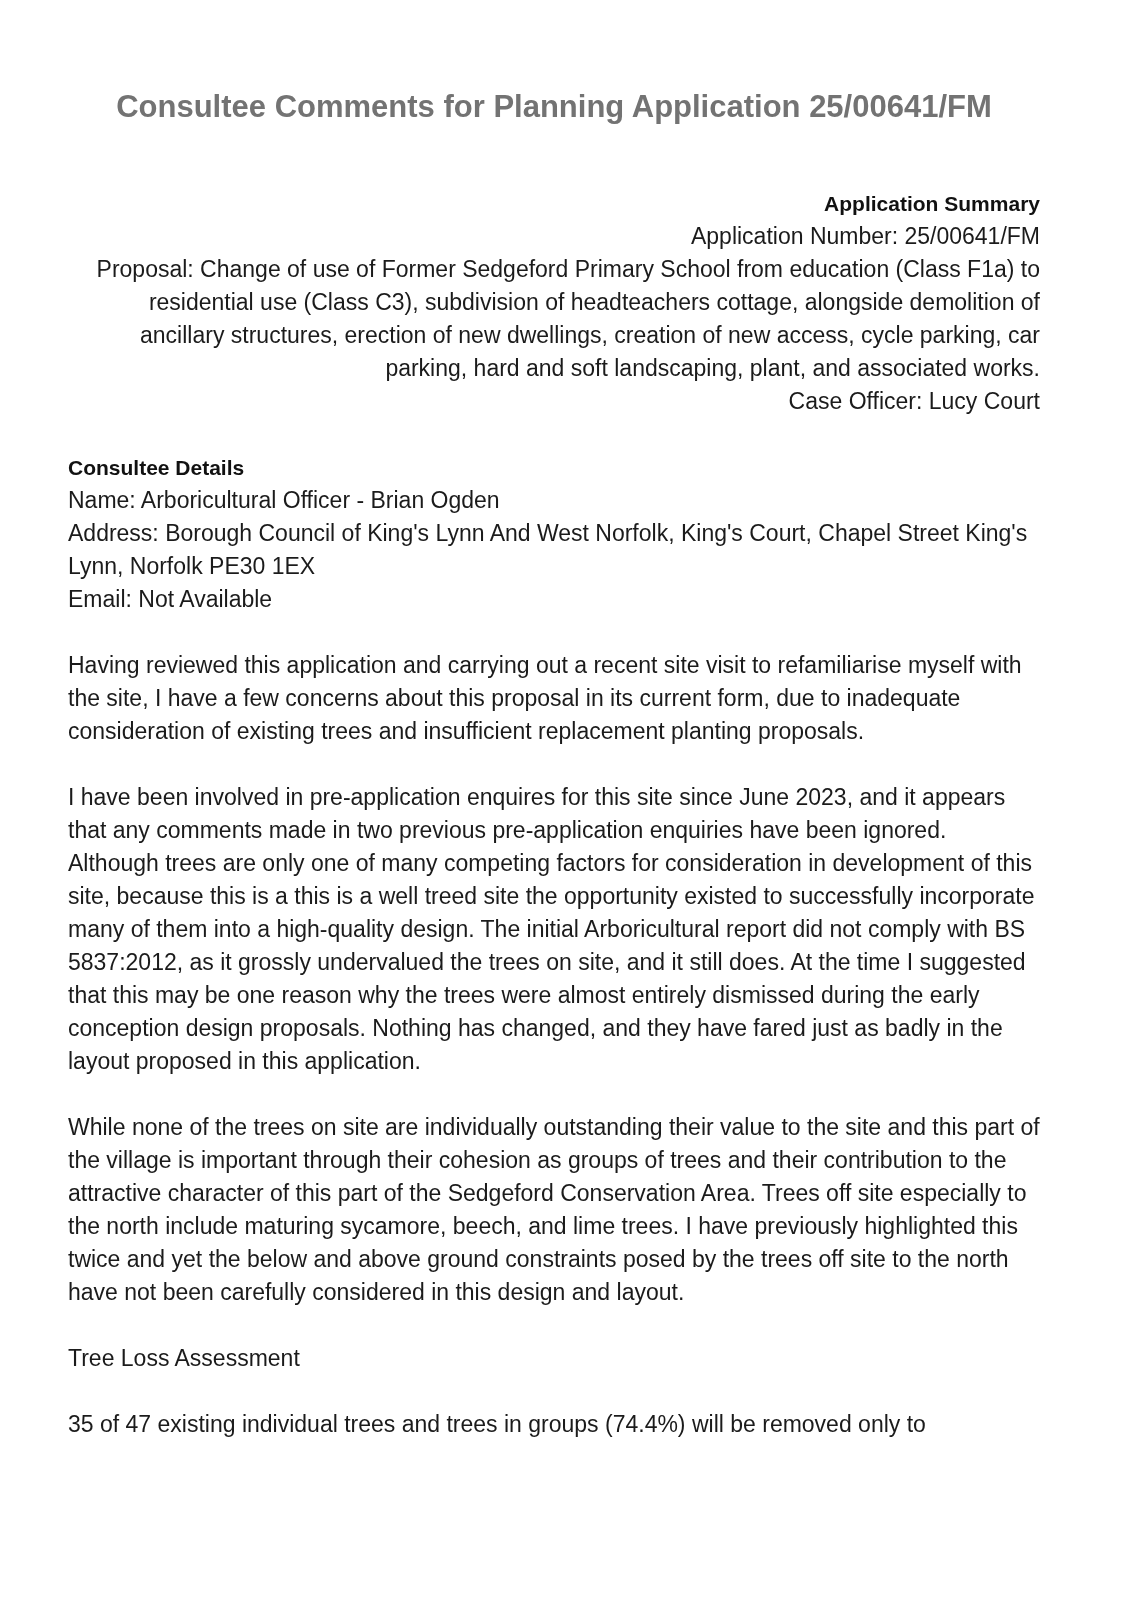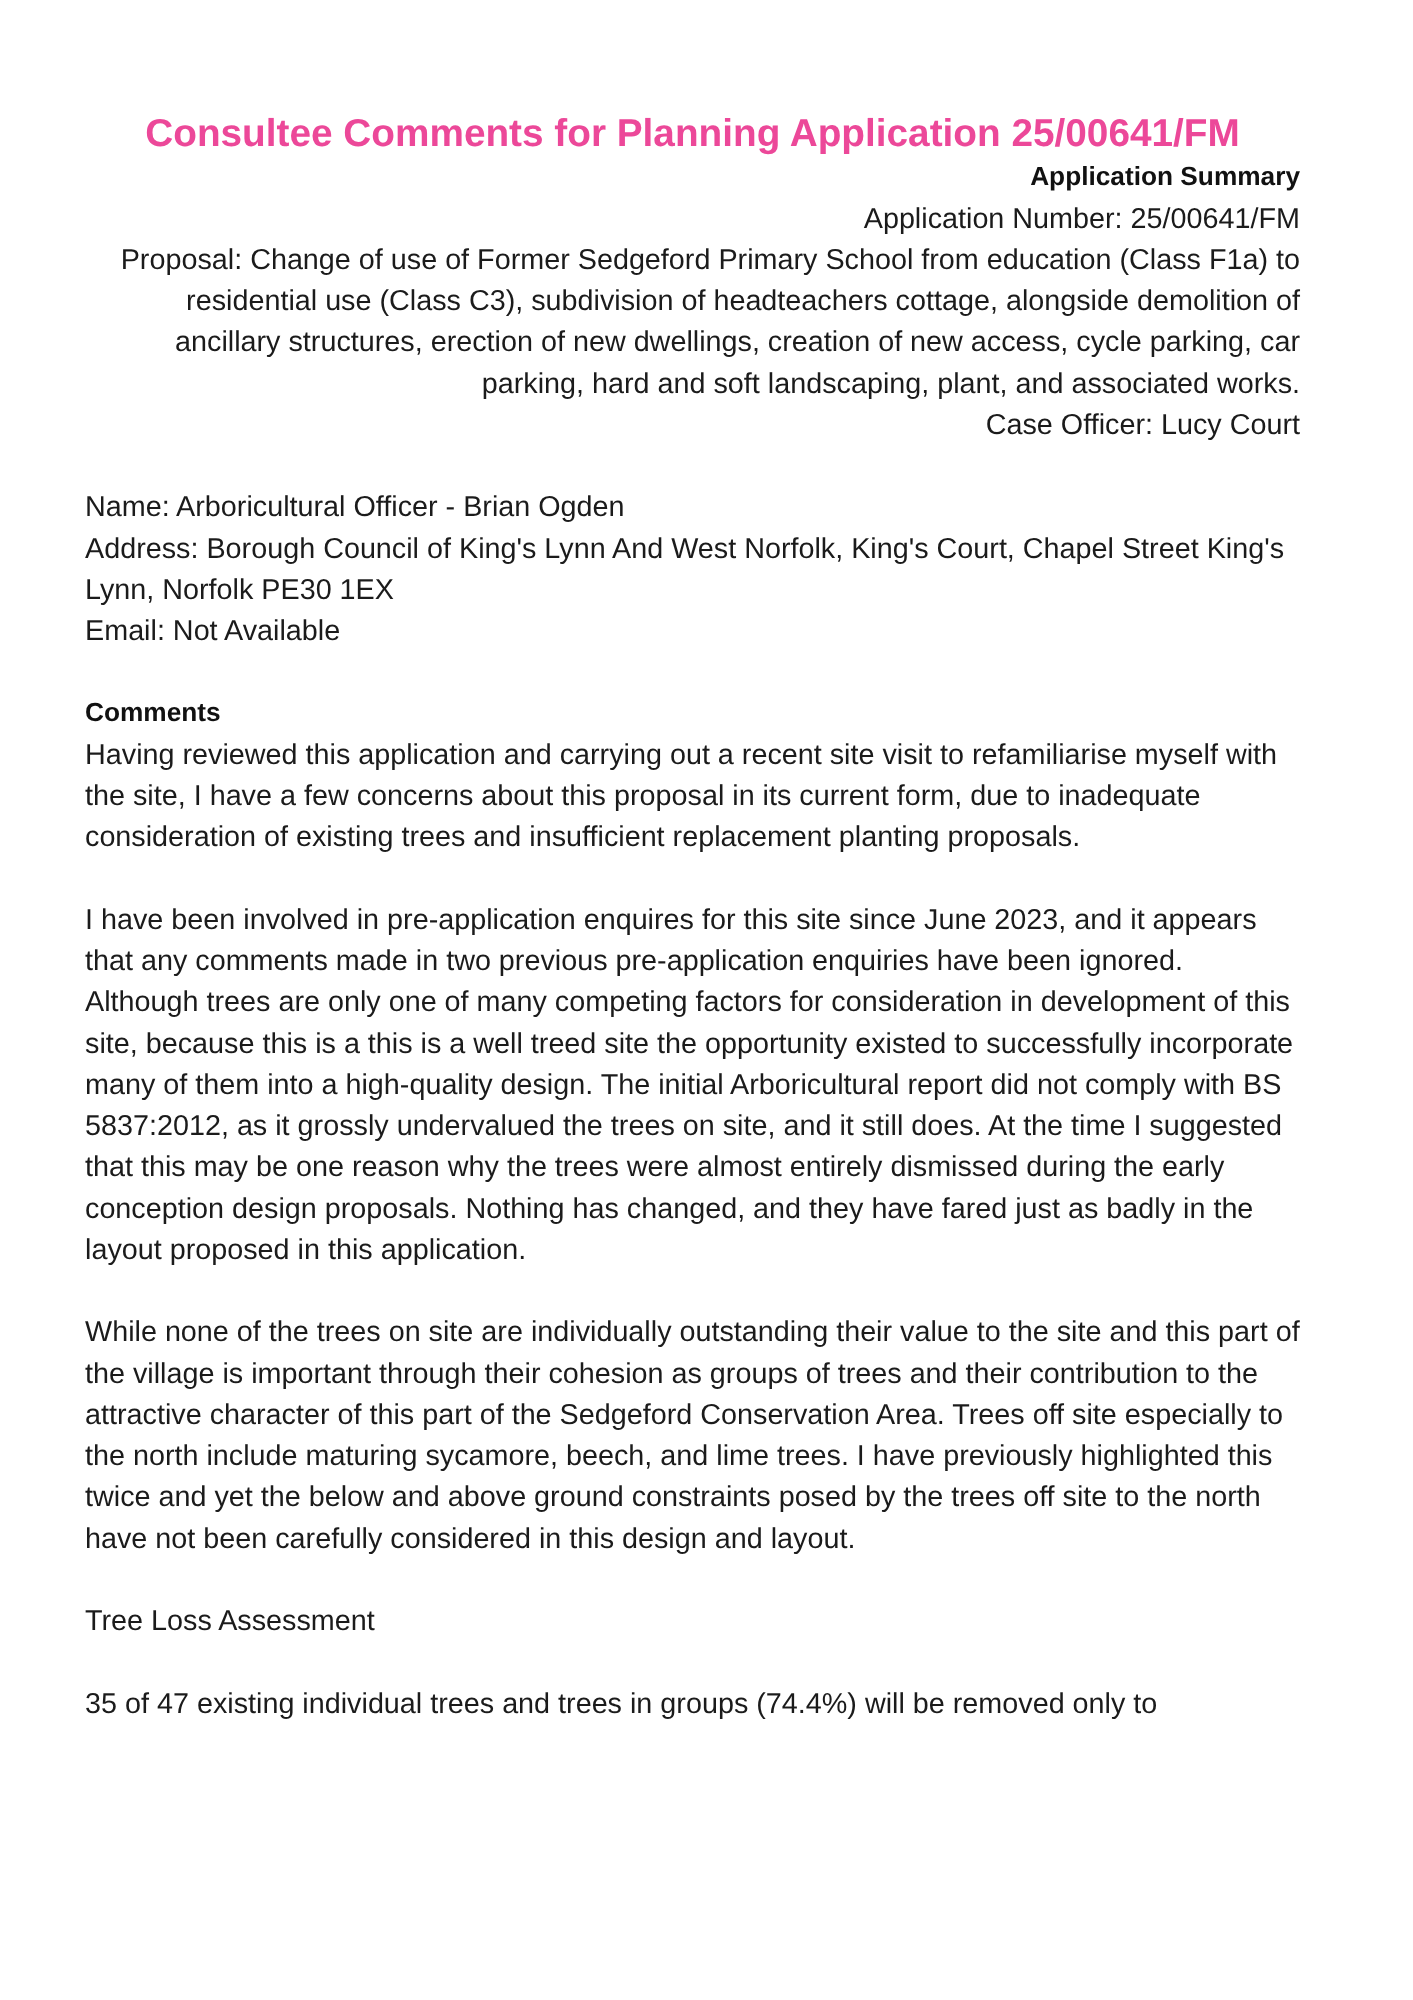--- a/index.html
+++ b/index.html
@@ -13,21 +13,22 @@
     overflow: hidden;
   }
   .doc {
     padding: 88px 90px 60px 68px;
   }
   h1.doc-title {
     font-size: 31px;
     font-weight: bold;
     text-align: center;
     line-height: 1.2;
-    color: #ec4899;
+    margin-bottom: 62px;
+    color: #737373;
   }
   .section { margin-top: 33px; }
   .section:first-of-type { margin-top: 0; text-align: right; }
   p.heading {
     font-size: 21px;
     font-weight: bold;
     line-height: 33px;
     color: #111;
   }
   p.line, p.para {
@@ -47,27 +48,27 @@
   <h1 class="doc-title">Consultee Comments for Planning Application 25/00641/FM</h1>
 
   <div class="section">
     <p class="heading">Application Summary</p>
     <p class="line">Application Number: 25/00641/FM</p>
     <p class="line">Proposal: Change of use of Former Sedgeford Primary School from education (Class F1a) to residential use (Class C3), subdivision of headteachers cottage, alongside demolition of ancillary structures, erection of new dwellings, creation of new access, cycle parking, car parking, hard and soft landscaping, plant, and associated works.</p>
     <p class="line">Case Officer: Lucy Court</p>
   </div>
 
   <div class="section">
+    <p class="heading">Consultee Details</p>
     <p class="line">Name:  Arboricultural Officer - Brian Ogden</p>
     <p class="line">Address: Borough Council of King's Lynn And West Norfolk, King's Court, Chapel Street King's Lynn, Norfolk PE30 1EX</p>
     <p class="line">Email: Not Available</p>
   </div>
 
   <div class="section">
-    <p class="heading">Comments</p>
     <p class="para">Having reviewed this application and carrying out a recent site visit to refamiliarise myself with the site, I have a few concerns about this proposal in its current form, due to inadequate consideration of existing trees and insufficient replacement planting proposals.</p>
     <p class="para">I have been involved in pre-application enquires for this site since June 2023, and it appears that any comments made in two previous pre-application enquiries have been ignored. Although trees are only one of many competing factors for consideration in development of this site, because this is a this is a well treed site the opportunity existed to successfully incorporate many of them into a high-quality design. The initial Arboricultural report did not comply with BS 5837:2012, as it grossly undervalued the trees on site, and it still does. At the time I suggested that this may be one reason why the trees were almost entirely dismissed during the early conception design proposals. Nothing has changed, and they have fared just as badly in the layout proposed in this application.</p>
     <p class="para">While none of the trees on site are individually outstanding their value to the site and this part of the village is important through their cohesion as groups of trees and their contribution to the attractive character of this part of the Sedgeford Conservation Area. Trees off site especially to the north include maturing sycamore, beech, and lime trees. I have previously highlighted this twice and yet the below and above ground constraints posed by the trees off site to the north have not been carefully considered in this design and layout.</p>
     <p class="para">Tree Loss Assessment</p>
     <p class="para">35 of 47 existing individual trees and trees in groups (74.4%) will be removed only to</p>
   </div>
 
 </div>
 
 </body></html>

